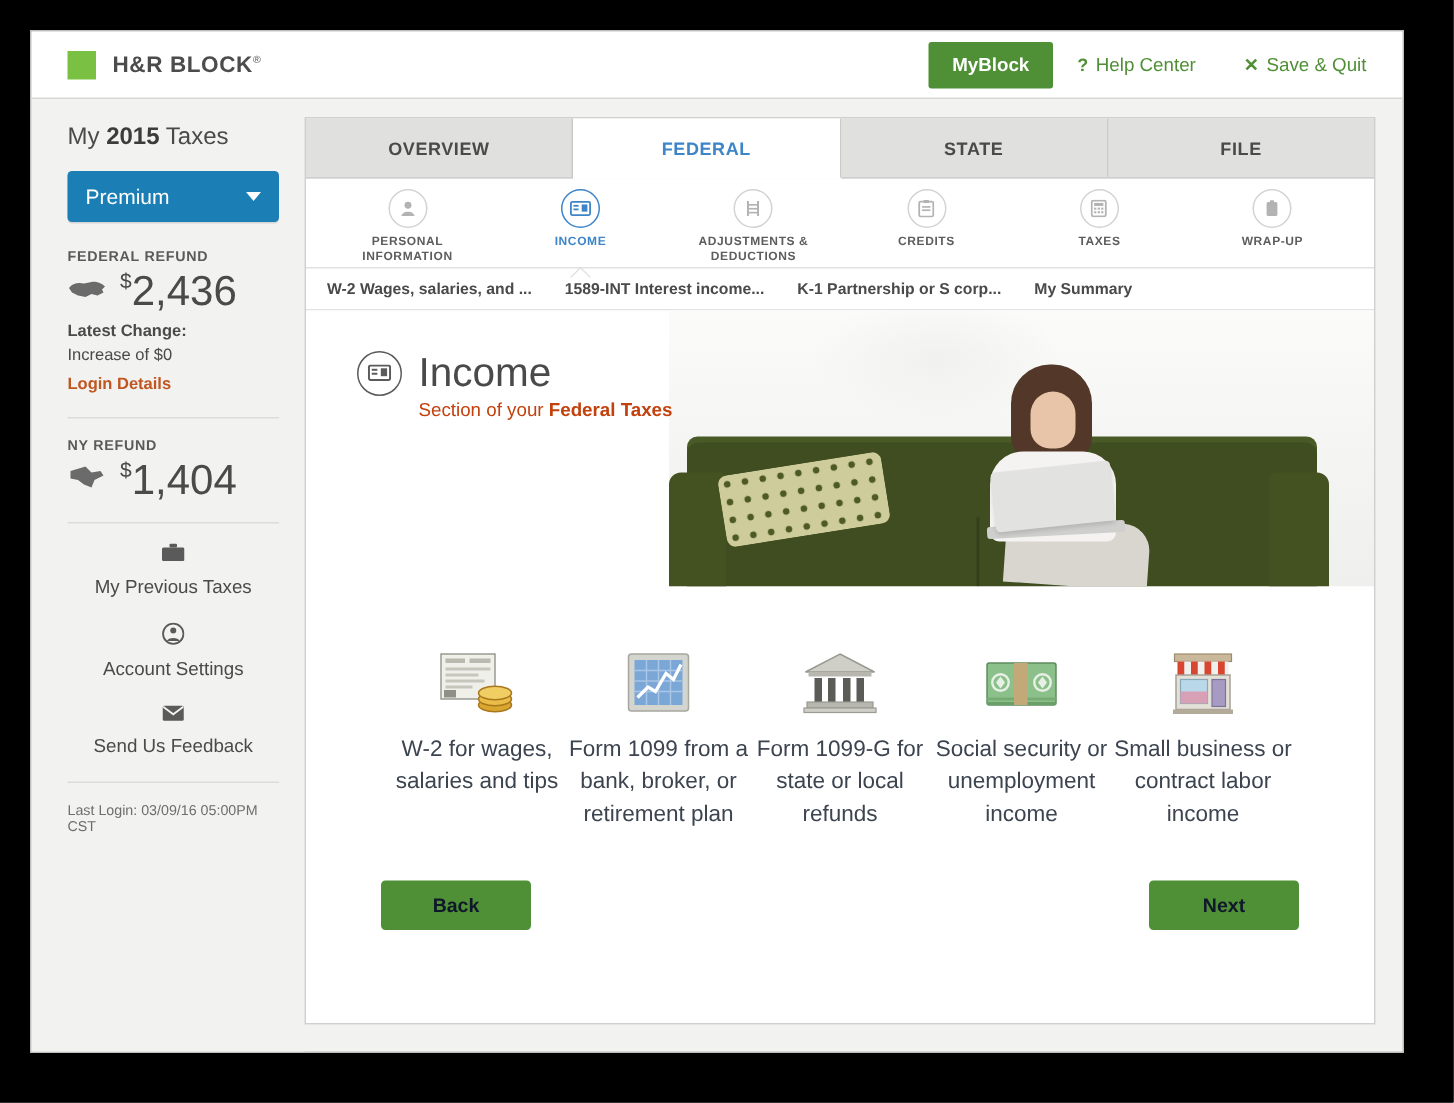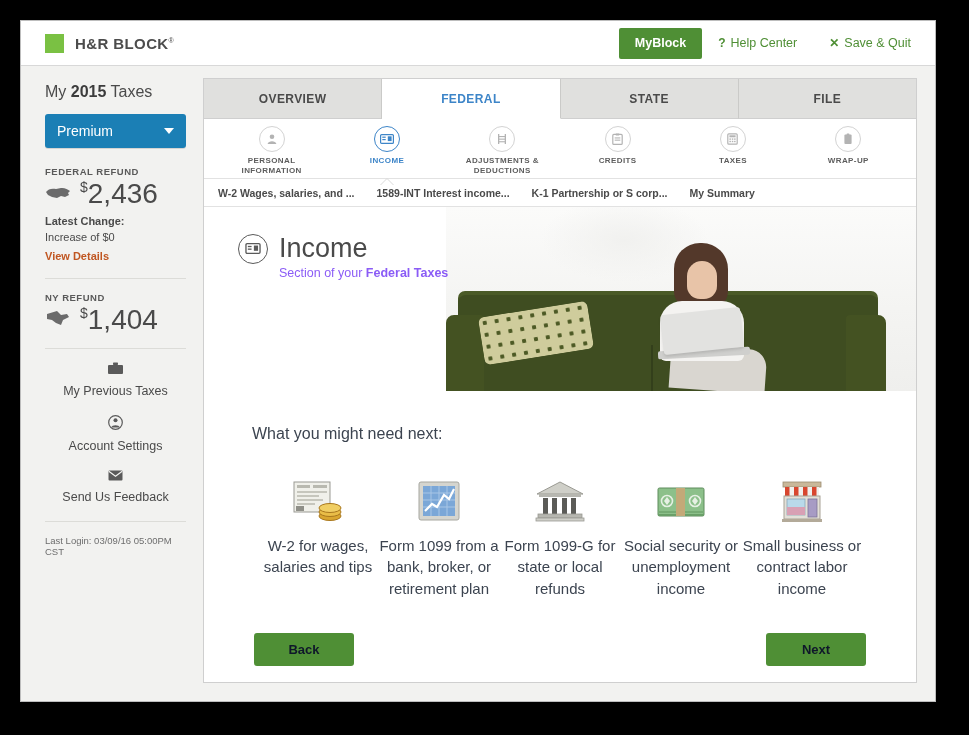--- a/index.html
+++ b/index.html
@@ -208,21 +208,21 @@
     background: #cfcfcd; border-radius: 2px; transform: rotate(-3deg);
   }
 
   .hero-title-wrap { position: absolute; left: 34px; top: 26px; z-index: 3; }
   .hero-title { display: flex; align-items: center; gap: 11px; }
   .hero-circle {
     width: 30px; height: 30px; border-radius: 50%; border: 1.8px solid #5a5a5a;
     display: flex; align-items: center; justify-content: center; color: #5a5a5a;
   }
   .hero-h1 { font-size: 27px; color: #4a4a4a; font-weight: normal; }
-  .hero-sub { font-size: 12.5px; color: #8b5cf6; margin-left: 41px; margin-top: 2px; }
+  .hero-sub { font-size: 12.5px; color: #c2410c; margin-left: 41px; margin-top: 2px; }
   .hero-sub b { font-weight: bold; }
 
   
   .lower { flex: 1; padding: 34px 48px 0; }
   .need-next { font-size: 16px; color: #3c4450; margin-bottom: 28px; }
 
   .cards { display: flex; justify-content: space-between; padding: 0 6px; }
   .card { width: 120px; display: flex; flex-direction: column; align-items: center; }
   .card-icon { height: 52px; display: flex; align-items: flex-end; margin-bottom: 12px; }
   .card-label {
@@ -281,21 +281,21 @@
           <div class="refund-row">
             <svg width="26" height="16" viewBox="0 0 26 16">
               <path fill="#6b6b6b" d="M1 6 C3 3 7 2 11 3 L16 2 C19 1.5 23 3 25 5 L23 7 L24 9 L20 11 L16 10 L12 12 L7 11 L3 9 Z"></path>
             </svg>
             <div class="refund-amount"><span class="dollar">$</span><span>2,436</span></div>
           </div>
           <div class="latest">
             <b>Latest Change:</b><br>
             <span>Increase of $0</span>
           </div>
-          <span class="view-details">View Details</span>
+          <span class="view-details">Login Details</span>
         </div>
 
         <div class="hr"></div>
 
         <div>
           <div class="refund-label">NY REFUND</div>
           <div class="refund-row">
             <svg width="26" height="20" viewBox="0 0 26 20">
               <path fill="#6b6b6b" d="M2 4 L12 1 L16 5 L22 4 L24 7 L18 10 L16 15 L11 13 L7 10 L2 9 Z"></path>
             </svg>
@@ -456,21 +456,20 @@
                 </div>
                 <div class="hero-h1">Income</div>
               </div>
               <div class="hero-sub">
                 <span>Section of your </span><b>Federal Taxes</b>
               </div>
             </div>
           </div>
 
           <div class="lower">
-            <div class="need-next">What you might need next:</div>
 
             <div class="cards">
 
               <div class="card">
                 <div class="card-icon">
                   <svg width="52" height="44" viewBox="0 0 52 44">
                     <rect x="2" y="3" width="36" height="30" fill="#f0f0ea" stroke="#9a9a93" stroke-width="1"></rect>
                     <rect x="5" y="6" width="13" height="3" fill="#b9b9b0"></rect>
                     <rect x="21" y="6" width="14" height="3" fill="#b9b9b0"></rect>
                     <rect x="5" y="12" width="30" height="2" fill="#c6c6bd"></rect>

